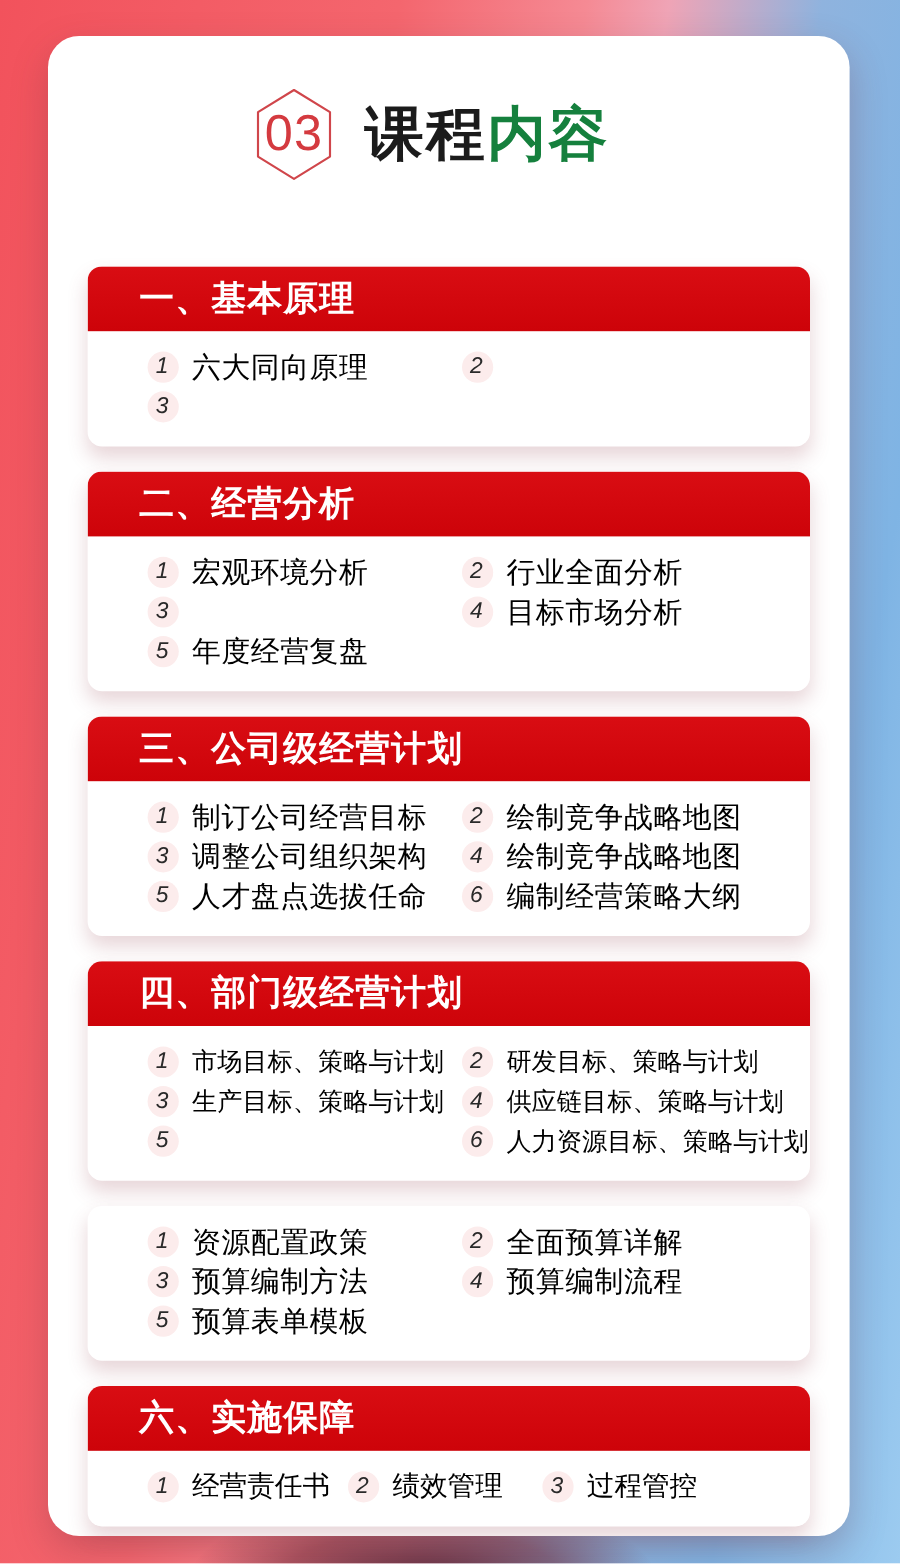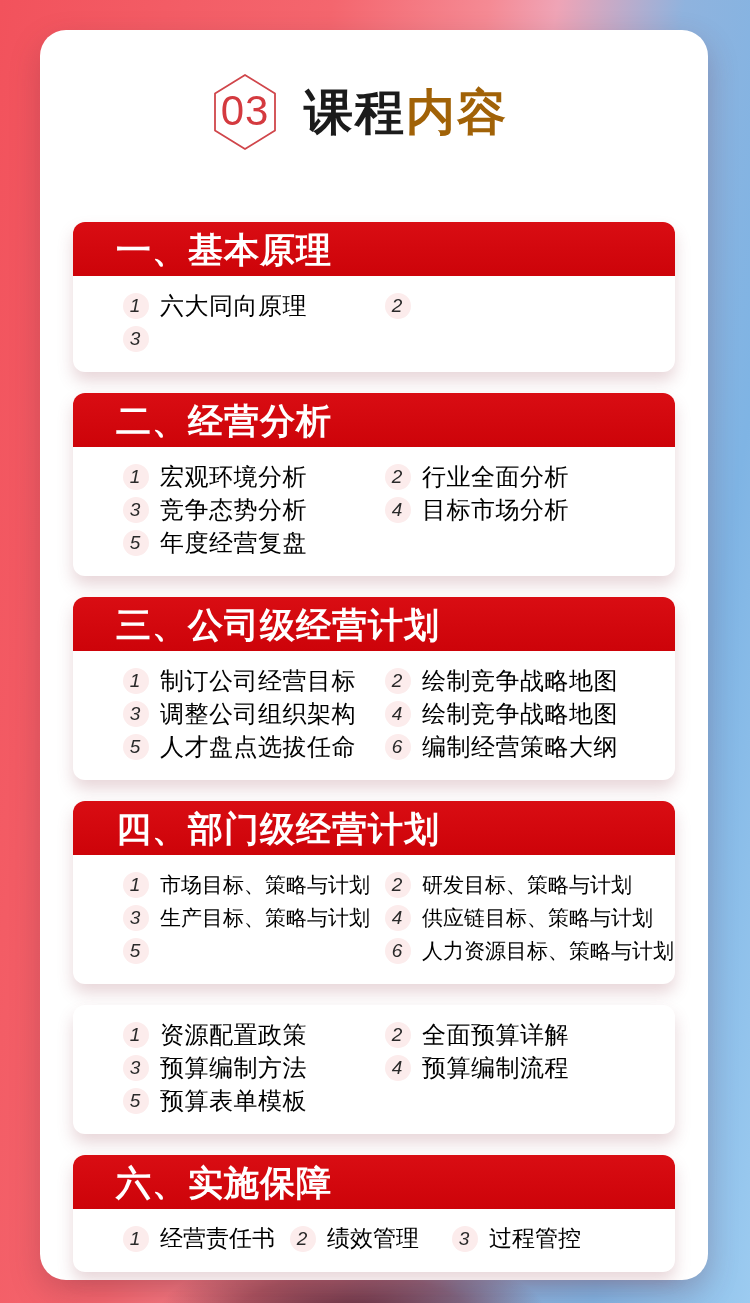--- a/index.html
+++ b/index.html
@@ -54,40 +54,40 @@
     letter-spacing: 1px;
   }
   .page-title {
     font-size: 49px;
     font-weight: 800;
     letter-spacing: 2px;
     color: #1b1b1b;
     line-height: 1;
     white-space: nowrap;
   }
-  .page-title .accent { color: #a16207; }
+  .page-title .accent { color: #15803d; }
   
   #sections { margin-top: 70px; }
   .section-card {
     border-radius: 12px;
     overflow: hidden;
     box-shadow: 0 9px 16px rgba(150, 70, 80, 0.22);
     background: #ffffff;
     margin-bottom: 21px;
   }
   .section-header {
     height: 54px;
     background: linear-gradient(180deg, #d90d13 0%, #cd0309 100%);
     display: flex;
     align-items: center;
     padding-left: 43px;
   }
   .section-title {
     color: #ffffff;
-    font-size: 35px;
+    font-size: 29px;
     font-weight: 700;
     letter-spacing: 1px;
     line-height: 1;
   }
   .section-body {
     display: grid;
     padding: 13px 14px 17px 50px;
     row-gap: 0;
   }
   .cols-2 { grid-template-columns: 262px 1fr; }
@@ -169,21 +169,20 @@
     <span class="item-text">宏观环境分析</span>
   </div>
 
   <div class="item">
     <span class="item-num">2</span>
     <span class="item-text">行业全面分析</span>
   </div>
 
   <div class="item">
     <span class="item-num">3</span>
-    <span class="item-text">竞争态势分析</span>
   </div>
 
   <div class="item">
     <span class="item-num">4</span>
     <span class="item-text">目标市场分析</span>
   </div>
 
   <div class="item">
     <span class="item-num">5</span>
     <span class="item-text">年度经营复盘</span>

